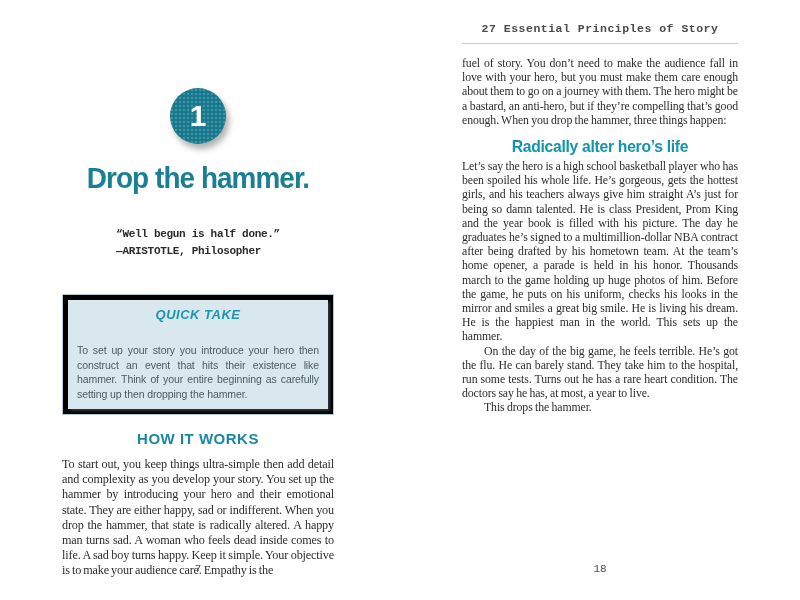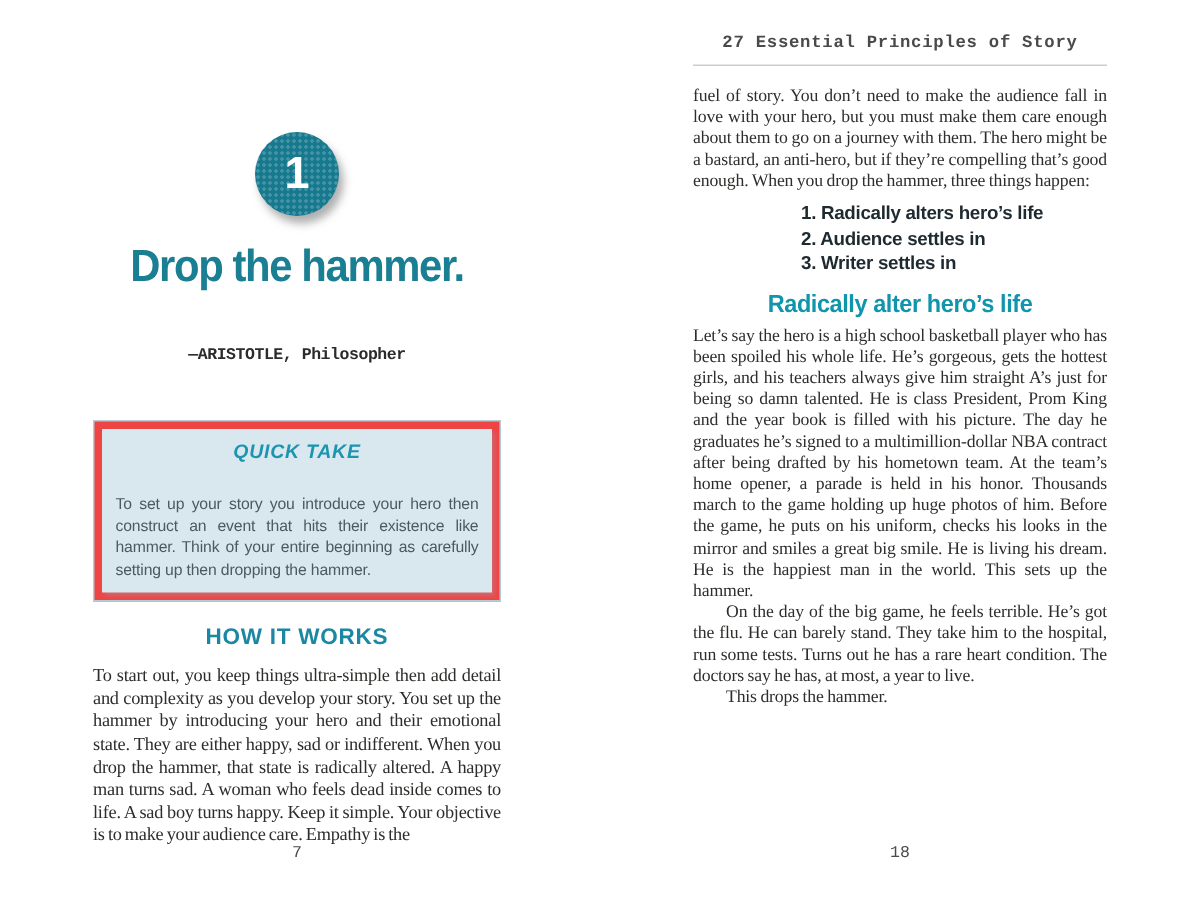--- a/index.html
+++ b/index.html
@@ -33,21 +33,21 @@
   }
   .quote{
     margin-top:30px;text-align:center;
   }
   .quote-inner{
     display:inline-block;text-align:left;
     font-family:"Liberation Mono",monospace;font-weight:bold;
     font-size:11px;line-height:17px;color:#2b2b2b;letter-spacing:-0.3px;
   }
   .quick-take{
-    margin-top:34px;border:1px solid #b5ccd7;padding:5px;background:#ef4444;
+    margin-top:34px;border:1px solid #b5ccd7;padding:5px;background:#000000;
   }
   .quick-take-inner{
     background:#d9e8ef;padding:7px 9px 8px 9px;
     box-shadow:2px 2px 3px rgba(150,170,180,0.35);
   }
   .qt-title{
     text-align:center;color:#1d95b0;font-size:13px;font-weight:bold;
     font-style:italic;letter-spacing:0.5px;line-height:15px;
   }
   .qt-body{
@@ -113,20 +113,21 @@
   <div class="page page-left">
 
     <div class="chapter-circle">
       <span>1</span>
     </div>
 
     <h1 class="chapter-title">Drop the hammer.</h1>
 
     <div class="quote">
       <div class="quote-inner">
+        <div>“Well begun is half done.”</div>
         <div>—ARISTOTLE, Philosopher</div>
       </div>
     </div>
 
     <div class="quick-take">
       <div class="quick-take-inner">
         <div class="qt-title">QUICK TAKE</div>
         <p class="qt-body">To set up your story you introduce your hero then construct an event that hits their existence like hammer. Think of your entire beginning as carefully setting up then dropping the hammer.</p>
       </div>
     </div>
@@ -138,25 +139,20 @@
     <div class="pagenum">7</div>
   </div>
 
   <div class="page page-right">
 
     <div class="running-head">27 Essential Principles of Story</div>
     <hr class="head-rule">
 
     <p class="serif-body right-body">fuel of story. You don’t need to make the audience fall in love with your hero, but you must make them care enough about them to go on a journey with them. The hero might be a bastard, an anti-hero, but if they’re compelling that’s good enough. When you drop the hammer, three things happen:</p>
 
-    <div class="hammer-list">
-      <div>1. Radically alters hero’s life</div>
-      <div>2. Audience settles in</div>
-      <div>3. Writer settles in</div>
-    </div>
 
     <h3 class="sub-heading">Radically alter hero’s life</h3>
 
     <p class="serif-body right-body-first">Let’s say the hero is a high school basketball player who has been spoiled his whole life. He’s gorgeous, gets the hottest girls, and his teachers always give him straight A’s just for being so damn talented. He is class President, Prom King and the year book is filled with his picture. The day he graduates he’s signed to a multimillion-dollar NBA contract after being drafted by his hometown team. At the team’s home opener, a parade is held in his honor. Thousands march to the game holding up huge photos of him. Before the game, he puts on his uniform, checks his looks in the mirror and smiles a great big smile. He is living his dream. He is the happiest man in the world. This sets up the hammer.</p>
     <p class="serif-body right-body-follow">On the day of the big game, he feels terrible. He’s got the flu. He can barely stand. They take him to the hospital, run some tests. Turns out he has a rare heart condition. The doctors say he has, at most, a year to live.</p>
     <p class="serif-body right-body-follow">This drops the hammer.</p>
 
     <div class="pagenum">18</div>
   </div>
 

